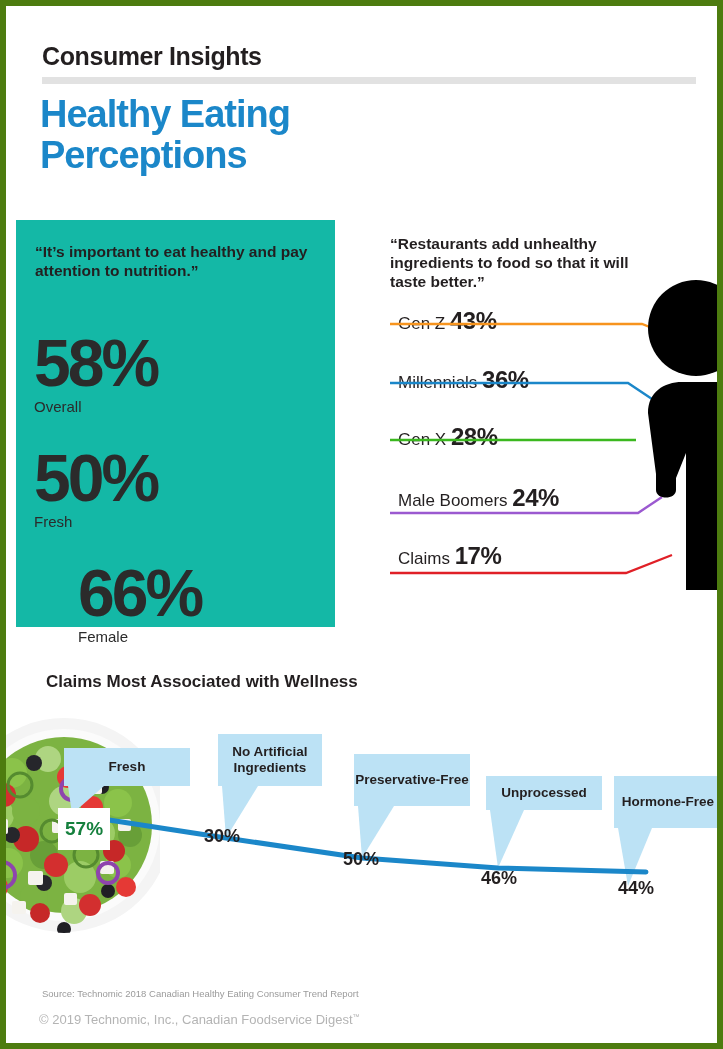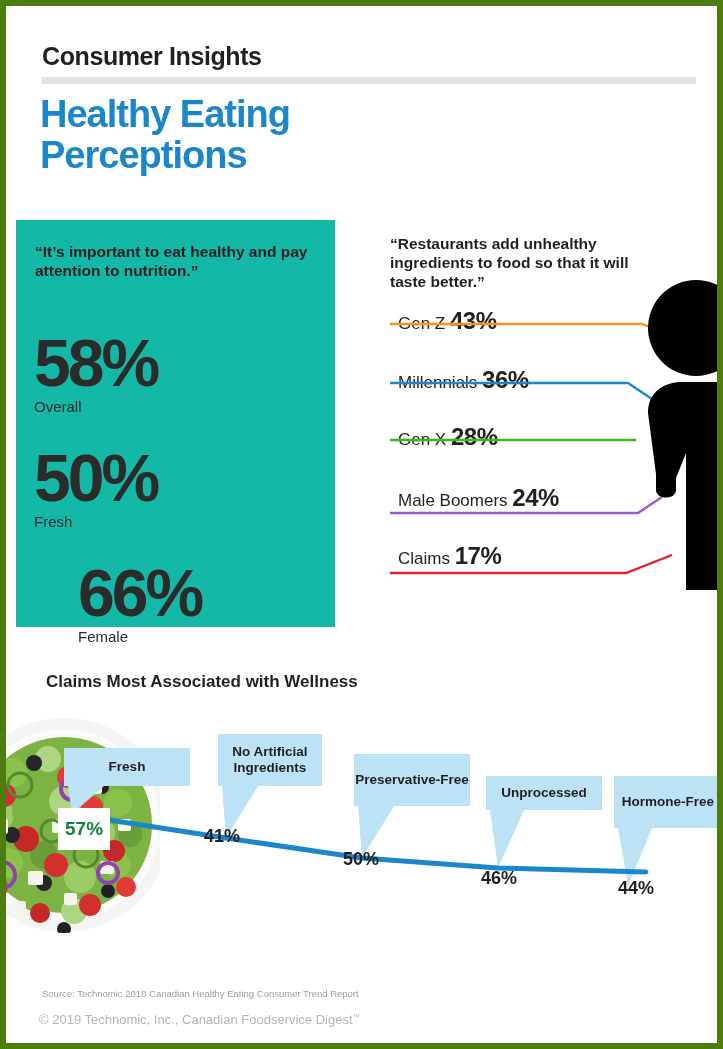--- a/index.html
+++ b/index.html
@@ -229,21 +229,21 @@
     <polyline points="64,108 220,132 356,152 492,162 640,166" fill="none" stroke="#1b87c9" stroke-width="5" stroke-linejoin="round" stroke-linecap="round"></polyline>
   </svg>
 
   <div class="callout" style="left:58px;top:742px;width:126px;height:38px;">Fresh</div>
   <div class="callout" style="left:212px;top:728px;width:104px;height:52px;">No Artificial Ingredients</div>
   <div class="callout" style="left:348px;top:748px;width:116px;height:52px;">Preservative-Free</div>
   <div class="callout" style="left:480px;top:770px;width:116px;height:34px;border-radius:15px;">Unprocessed</div>
   <div class="callout" style="left:608px;top:770px;width:108px;height:52px;">Hormone-Free</div>
 
   <div class="pct-onwhite" style="left:52px;top:802px;">57%</div>
-  <div class="pctlabel" style="left:198px;top:820px;">41%</div>
+  <div class="pctlabel" style="left:198px;top:820px;">30%</div>
   <div class="pctlabel" style="left:337px;top:843px;">50%</div>
   <div class="pctlabel" style="left:475px;top:862px;">46%</div>
   <div class="pctlabel" style="left:612px;top:872px;">44%</div>
 
   <div class="src">Source: Technomic 2018 Canadian Healthy Eating Consumer Trend Report</div>
   <div class="copy">
     <span>© 2019 Technomic, Inc., Canadian Foodservice Digest</span><sup>™</sup>
   </div>
 
 </div>

